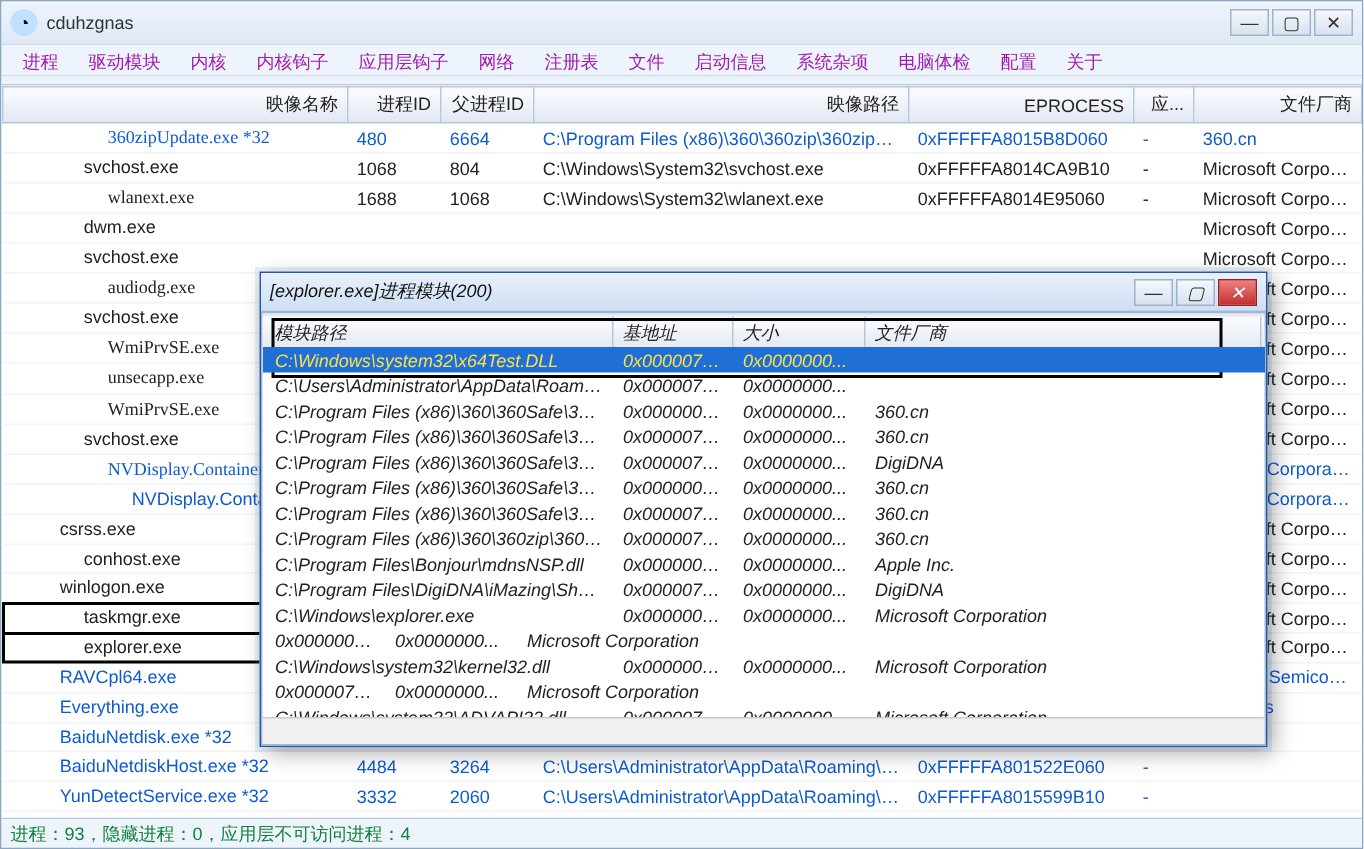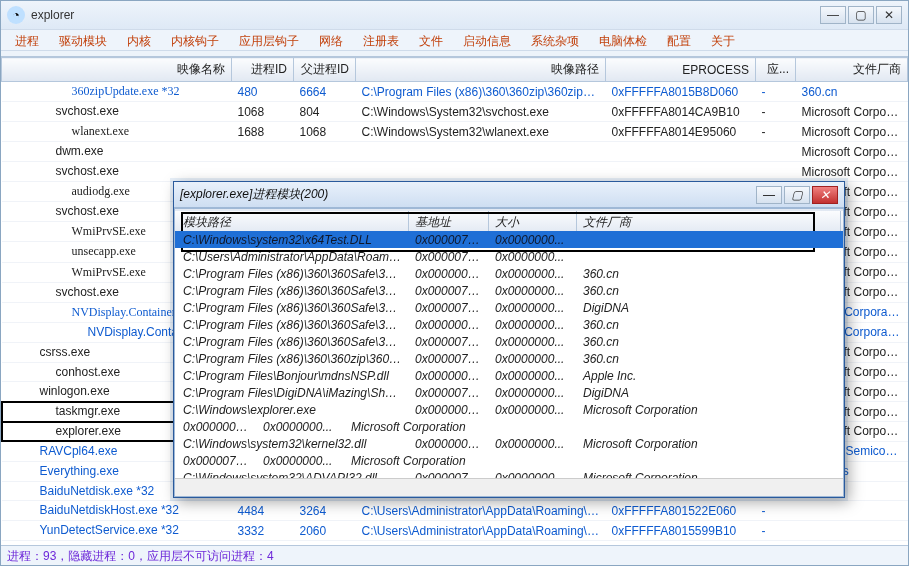--- a/index.html
+++ b/index.html
@@ -4,21 +4,21 @@
 <style>
 * { box-sizing: border-box; margin: 0; padding: 0; font-family: "Microsoft YaHei", Tahoma, sans-serif; font-size: 12px; }
 html, body { width: 909px; height: 566px; overflow: hidden; background: #fff; }
 .main-window { width: 909px; height: 566px; border: 1px solid #8aa6c1; display: flex; flex-direction: column; background: #eef4fb; }
 .titlebar { height: 28px; background: linear-gradient(#eef4fb,#dee9f6); display: flex; align-items: center; padding: 0 6px; }
 .titlebar .logo { width: 18px; height: 18px; border-radius: 50%; background: #bfe0ff; display: inline-flex; align-items: center; justify-content: center; margin-right: 6px; }
 .titlebar .title { flex: 1; color: #333; }
 .win-btns { display: flex; gap: 2px; }
 .win-btn { width: 26px; height: 18px; border: 1px solid #a0b4c8; background: linear-gradient(#f5f8fc,#d7e2ef); display: flex; align-items: center; justify-content: center; color: #333; }
 .menubar { height: 22px; background: #eef4fb; display: flex; padding: 0 4px; border-top: 1px solid #cfdbea; border-bottom: 1px solid #cfdbea; }
-.menubar span { padding: 3px 10px; color: #c2410c; cursor: default; }
+.menubar span { padding: 3px 10px; color: #a21caf; cursor: default; }
 .toolbar-sep { height: 6px; background: #edf3fa; border-bottom: 1px solid #b5c7dc; }
 .client { flex: 1; background: #fff; position: relative; overflow: hidden; }
 .proc-table { position: absolute; inset: 0; overflow: auto; }
 table.proclist { width: 100%; border-collapse: collapse; table-layout: fixed; }
 table.proclist th { background: linear-gradient(#fbfcfe,#e1e8f2); border: 1px solid #b5c7dc; text-align: right; padding: 3px 6px; color: #222; font-weight: normal; white-space: nowrap; overflow: hidden; }
 table.proclist td { border-bottom: 1px solid #f0f3f8; padding: 2px 6px; color: #222; white-space: nowrap; overflow: hidden; text-overflow: ellipsis; height: 17px; }
 table.proclist tr.blue td { color: #0e5bd0; }
 .ic { display: inline-block; width: 16px; height: 14px; vertical-align: middle; margin-right: 4px; }
 .indent1 { padding-left: 18px !important; margin-top: 16px; }
 .indent2 { padding-left: 34px !important; }
@@ -33,36 +33,36 @@
 .modal .win-btns .close { background: linear-gradient(#f08080,#c23030); color: #fff; border-color: #a02020; }
 .modal .m-body { flex: 1; position: relative; overflow: hidden; border: 1px solid #9fb8d6; margin: 0; }
 .m-head { display: flex; background: linear-gradient(#fbfcfe,#e1e8f2); border-bottom: 1px solid #b5c7dc; }
 .m-head div { padding: 3px 6px; border-right: 1px solid #b5c7dc; color: #222; }
 .m-head, .m-row { border: 2px solid transparent; align-items: flex-end; }
 .m-outline { position: absolute; left: 6px; top: 3px; right: 28px; height: 40px; border: 2px solid #000; pointer-events: none; }
 .m-rows { overflow-y: scroll; position: absolute; left:0; right:0; top: 22px; bottom: 18px; }
 .m-row { display: flex; height: 17px; align-items: center; }
 .m-row div { padding: 1px 6px; white-space: nowrap; overflow: hidden; text-overflow: ellipsis; color: #222; }
 .m-row.sel { background: #1f6fd6; }
-.m-row.sel div { color: #0f172a; }
+.m-row.sel div { color: #fde047; }
 .m-hscroll { position: absolute; left:0; right:0; bottom:0; height:18px; background: #f0f0f0; border-top: 1px solid #ccc; }
 .col-path { width: 232px; }
 .col-base { width: 80px; }
 .col-size { width: 88px; }
 .col-vend { flex: 1; }
 
-.statusbar { height: 20px; border-top: 1px solid #b5c7dc; background: #eef4fb; padding: 2px 6px; color: #6d28d9; }
+.statusbar { height: 20px; border-top: 1px solid #b5c7dc; background: #eef4fb; padding: 2px 6px; color: #15803d; }
 </style>
 </head>
 <body>
 
 <div class="main-window">
   <div class="titlebar">
     <span class="logo">◔</span>
-    <span class="title">explorer</span>
+    <span class="title">cduhzgnas</span>
     <div class="win-btns">
       <div class="win-btn">—</div>
       <div class="win-btn">▢</div>
       <div class="win-btn">✕</div>
     </div>
   </div>
   <div class="menubar" id="menubar">
       <span>进程</span>
       <span>驱动模块</span>
       <span>内核</span>

